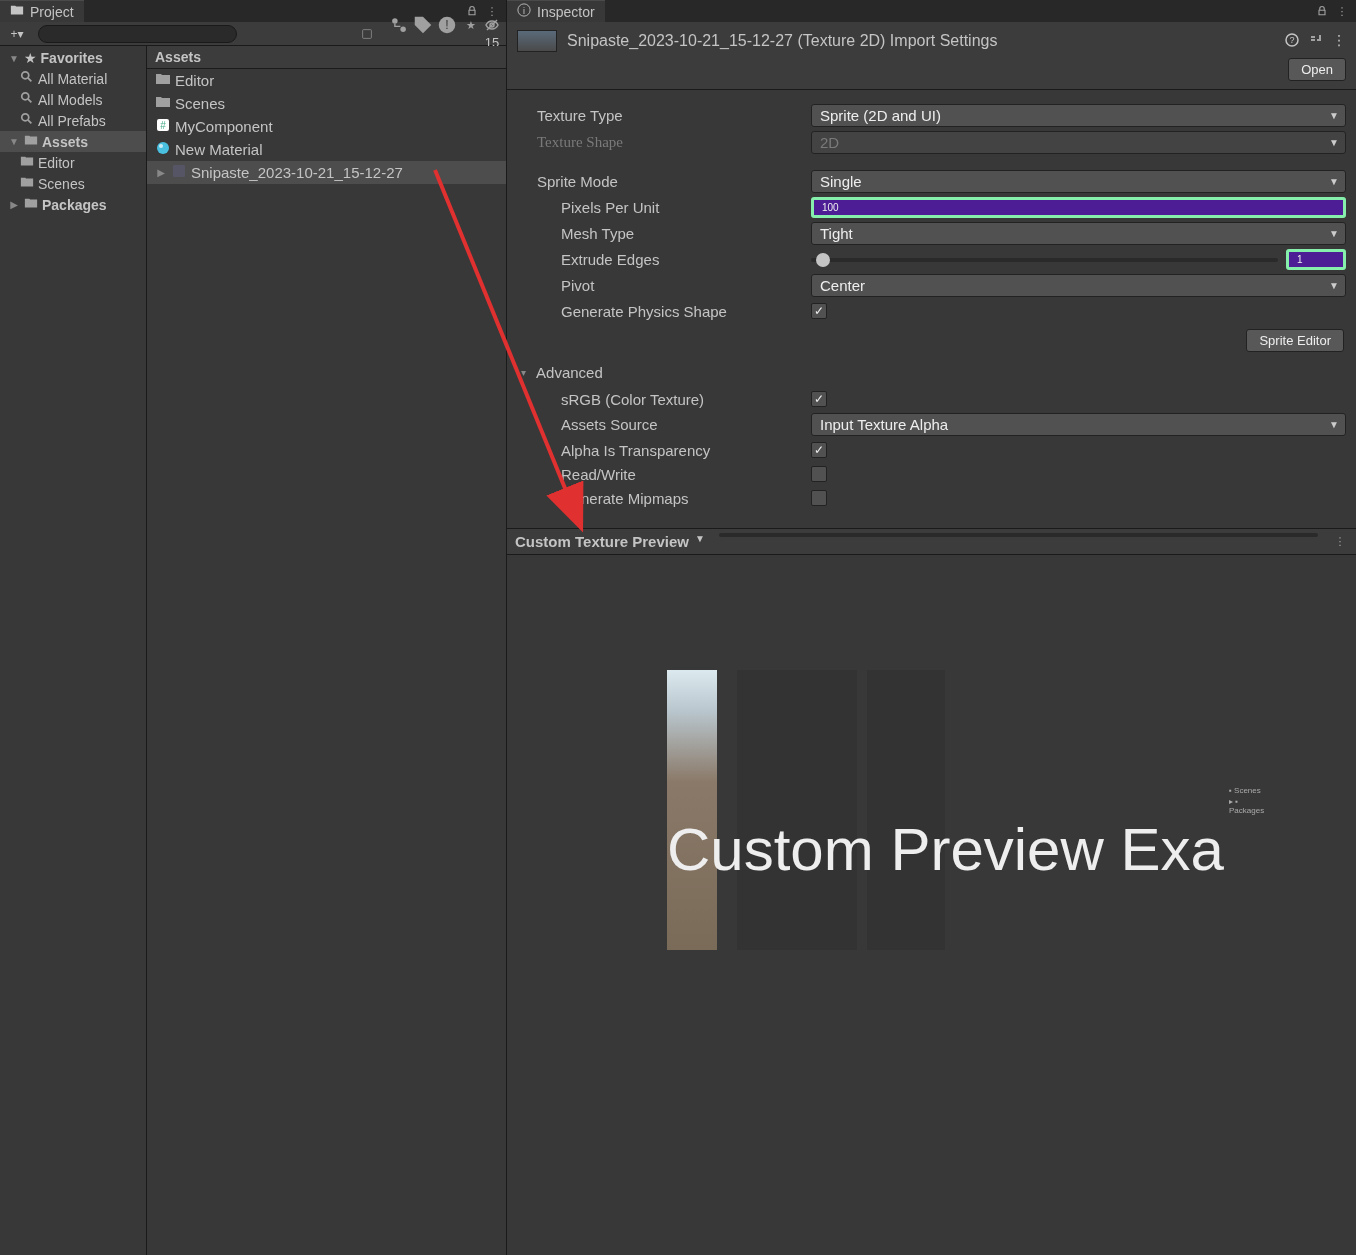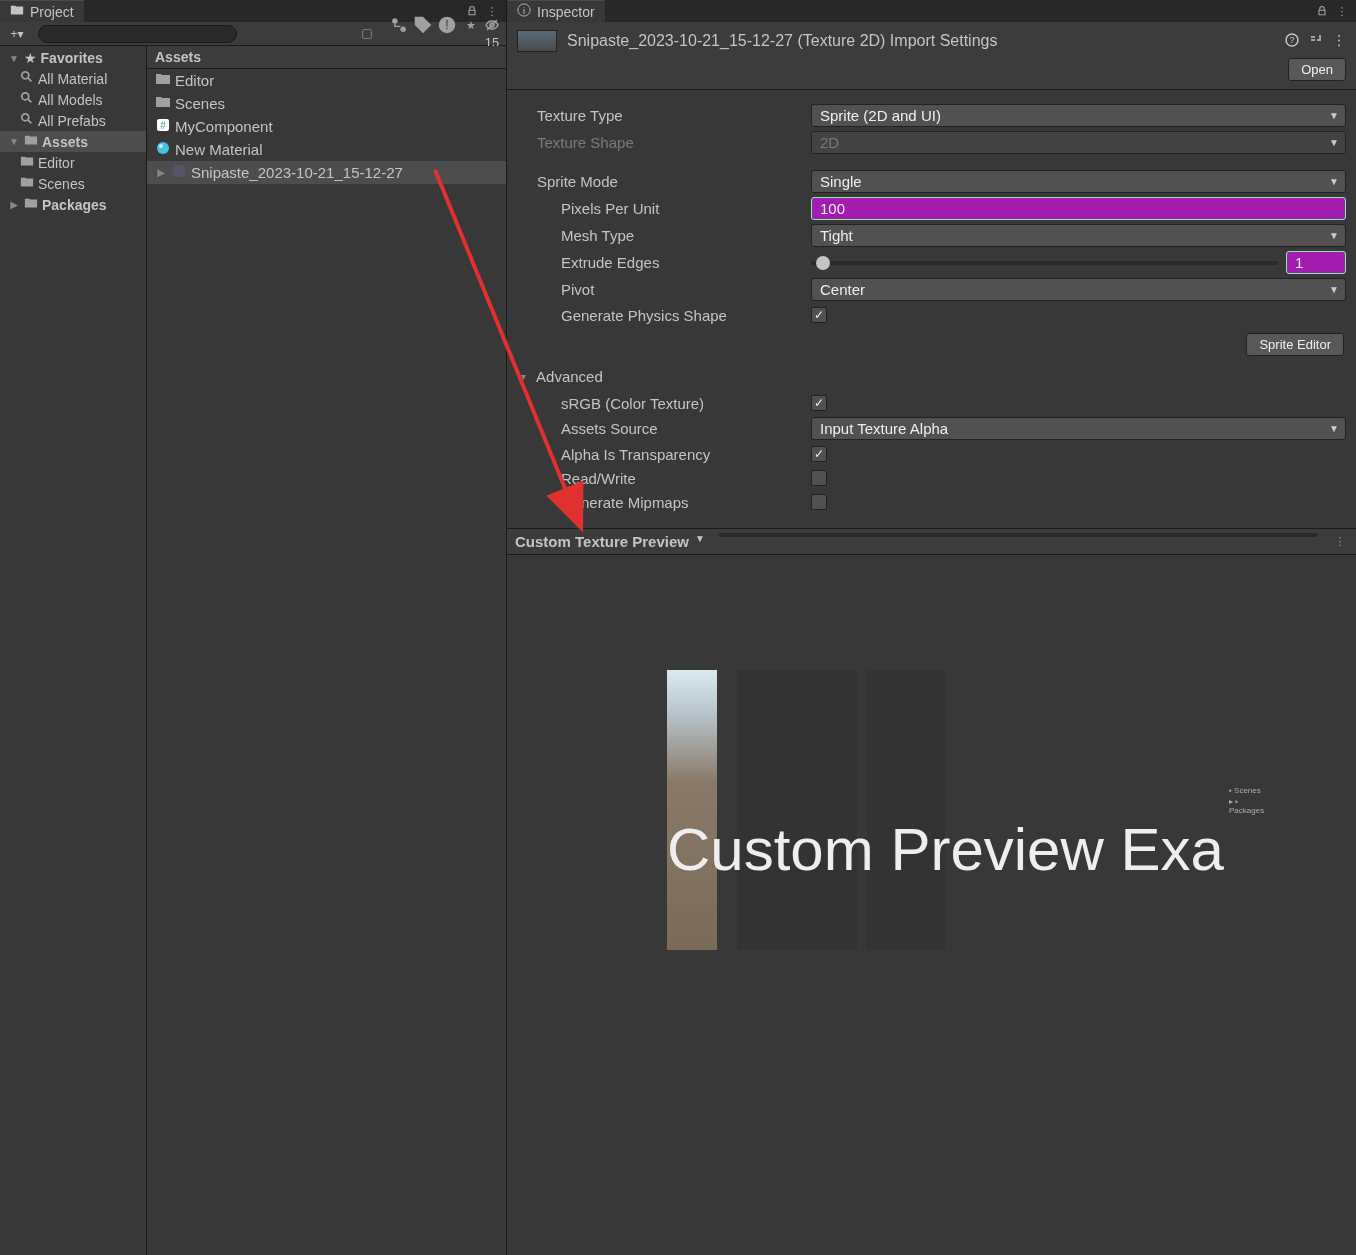--- a/index.html
+++ b/index.html
@@ -43,26 +43,26 @@
 .tex-thumb { width: 40px; height: 22px; background: linear-gradient(to bottom, #5a6a7a 0%, #4a4a4a 100%); border: 1px solid #222; }
 .insp-title { color: #c4c4c4; font-size: 16px; }
 .title-icons { margin-left: auto; display: flex; gap: 8px; color: #c4c4c4; }
 .open-row { display: flex; justify-content: flex-end; margin-top: 6px; }
 .btn { background: #585858; border: 1px solid #222; color: #eee; padding: 3px 12px; border-radius: 3px; font-size: 13px; }
 
 .insp-body { flex: 1; overflow-y: auto; padding: 12px 0 0 0; position: relative; }
 .prop-row { display: flex; align-items: center; padding: 2px 10px 2px 30px; min-height: 24px; }
 .prop-row.indented { padding-left: 54px; }
 .prop-label { width: 232px; font-size: 15px; color: #c4c4c4; }
-.prop-label.disabled { color: #7a7a7a; }
+.prop-label.disabled { color: #7a7a7a; font-family: Liberation Serif, serif; }
 .prop-control { flex: 1; padding-left: 42px; }
 .dropdown { background: #515151; border: 1px solid #222; border-radius: 3px; padding: 2px 22px 2px 8px; color: #eee; font-size: 15px; position: relative; width: 100%; }
 .dropdown .caret { position: absolute; right: 6px; top: 5px; font-size: 10px; color: #ccc; }
 .dropdown.disabled { background: #434343; color: #7a7a7a; }
-.text-input { background: #a21caf; border: 1px solid #86efac; border-radius: 3px; padding: 2px 8px; color: #eee; font-size: 15px; width: 100%; }
+.text-input { background: #4c1d95; border: 3px solid #86efac; border-radius: 3px; padding: 2px 8px; color: #eee; font-size: 10px; width: 100%; }
 .slider-wrap { display: flex; align-items: center; gap: 8px; }
 .slider { flex: 1; height: 4px; background: #2a2a2a; border-radius: 2px; position: relative; }
 .slider-handle { position: absolute; left: 5px; top: -5px; width: 14px; height: 14px; background: #c4c4c4; border-radius: 50%; }
 .slider-num { width: 60px; }
 .checkbox { width: 16px; height: 16px; background: #515151; border: 1px solid #222; border-radius: 2px; display: flex; align-items: center; justify-content: center; }
 .checkbox.checked::after { content: "✓"; color: #eee; font-size: 12px; }
 .section-head { padding: 6px 10px 6px 30px; font-size: 15px; display: flex; align-items: center; gap: 4px; }
 .section-head::before { content: "▾"; font-size: 10px; color: #888; margin-left: -16px; margin-right: 6px; }
 .btn-row-right { display: flex; justify-content: flex-end; padding: 6px 12px; }
 

